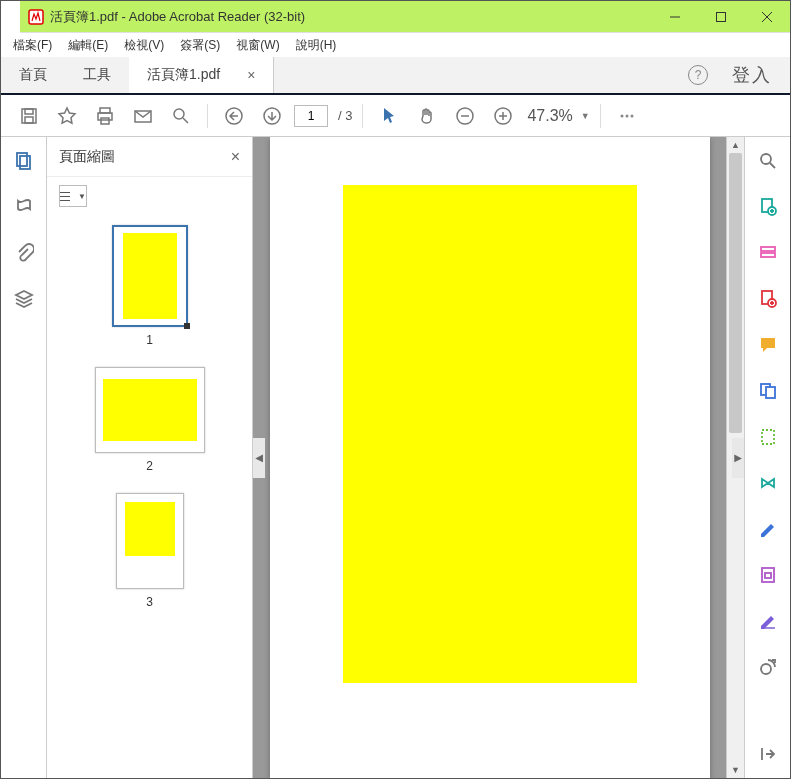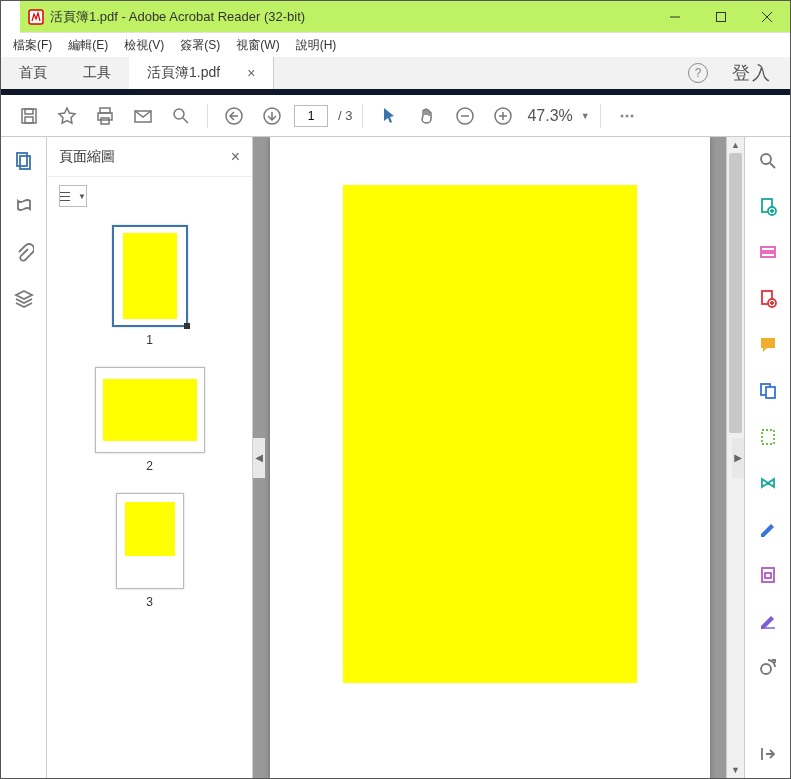--- a/index.html
+++ b/index.html
@@ -11,21 +11,21 @@
 .titlebar .title { font-size: 13px; color: #333; flex: 1; }
 .window-controls { display: flex; }
 .window-btn { width: 46px; height: 31px; display: flex; align-items: center; justify-content: center; cursor: pointer; }
 .window-btn svg { width: 10px; height: 10px; }
 
 
 .menubar { height: 24px; display: flex; align-items: center; padding: 0 4px; font-size: 12px; color: #333; background: #fff; }
 .menu-item { padding: 2px 8px; cursor: pointer; }
 
 
-.tabbar { height: 38px; display: flex; align-items: stretch; background: #f2f2f2; border-bottom: 6px solid #0f172a; }
+.tabbar { height: 38px; display: flex; align-items: stretch; background: #f2f2f2; border-bottom: 2px solid #0f172a; }
 .tab { display: flex; align-items: center; padding: 0 18px; font-size: 14px; color: #444; cursor: pointer; }
 .tab.doc { background: #fff; border-right: 1px solid #ccc; gap: 11px; }
 .tab .close { margin-left: 16px; font-size: 14px; color: #666; }
 .tabbar-right { margin-left: auto; display: flex; align-items: center; padding-right: 18px; gap: 24px; }
 .help-circle { width: 20px; height: 20px; border: 1.5px solid #888; border-radius: 50%; display: flex; align-items: center; justify-content: center; font-size: 12px; color: #888; }
 .signin { font-size: 18px; color: #555; letter-spacing: 2px; }
 
 
 .toolbar { height: 42px; display: flex; align-items: center; padding: 0 12px; gap: 6px; background: #fff; border-bottom: 1px solid #ccc; }
 .tool-btn { width: 32px; height: 32px; display: flex; align-items: center; justify-content: center; cursor: pointer; color: #555; }

